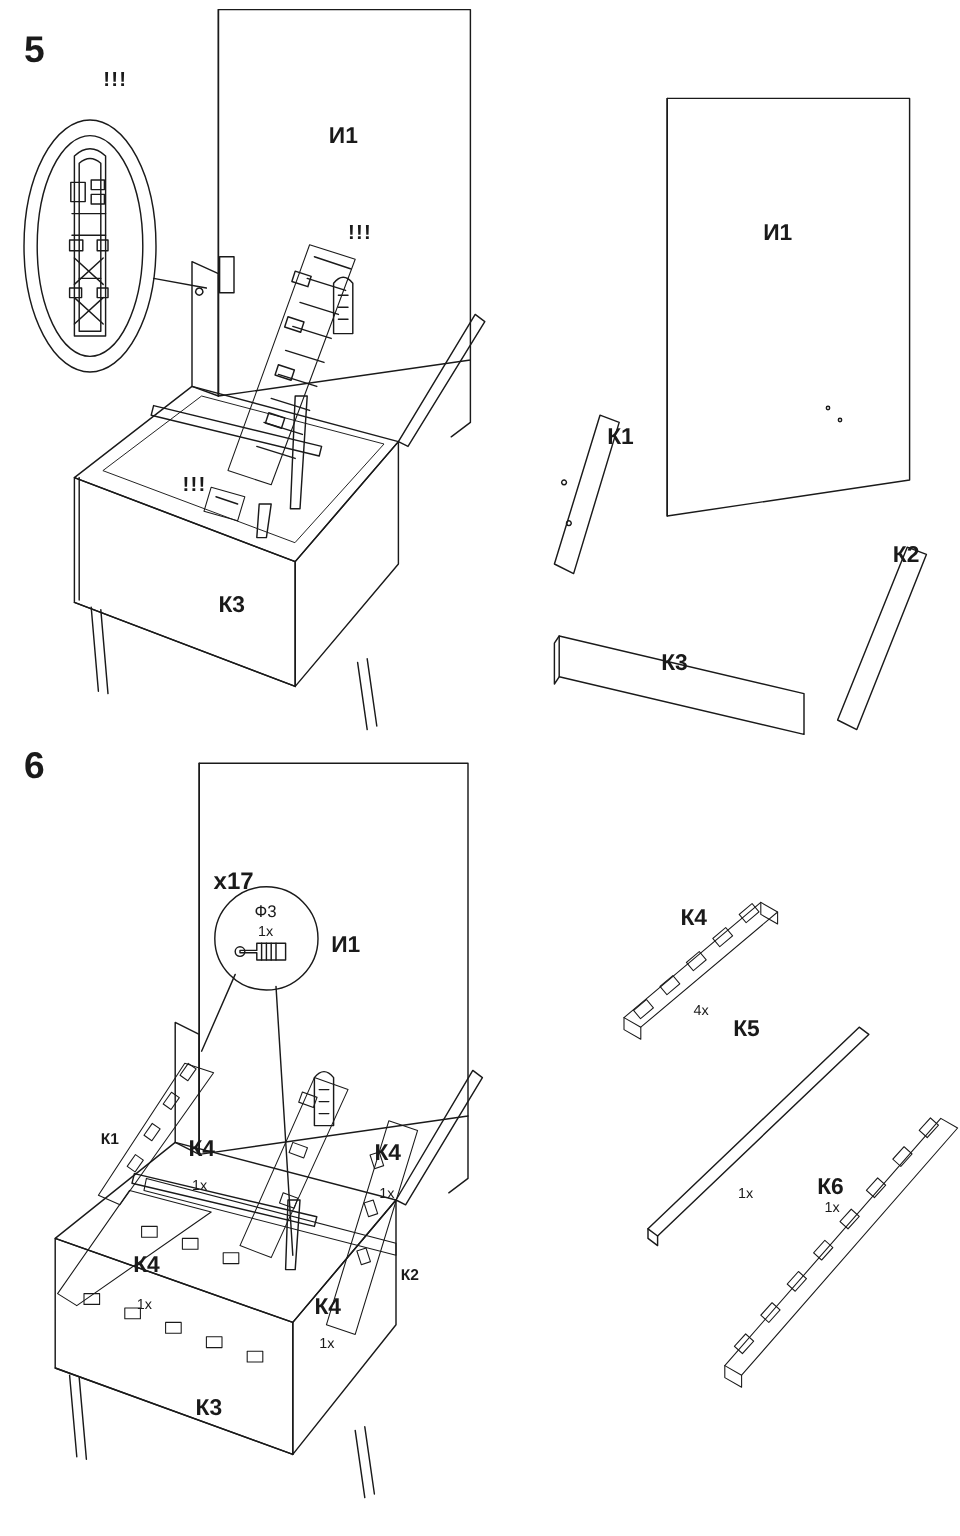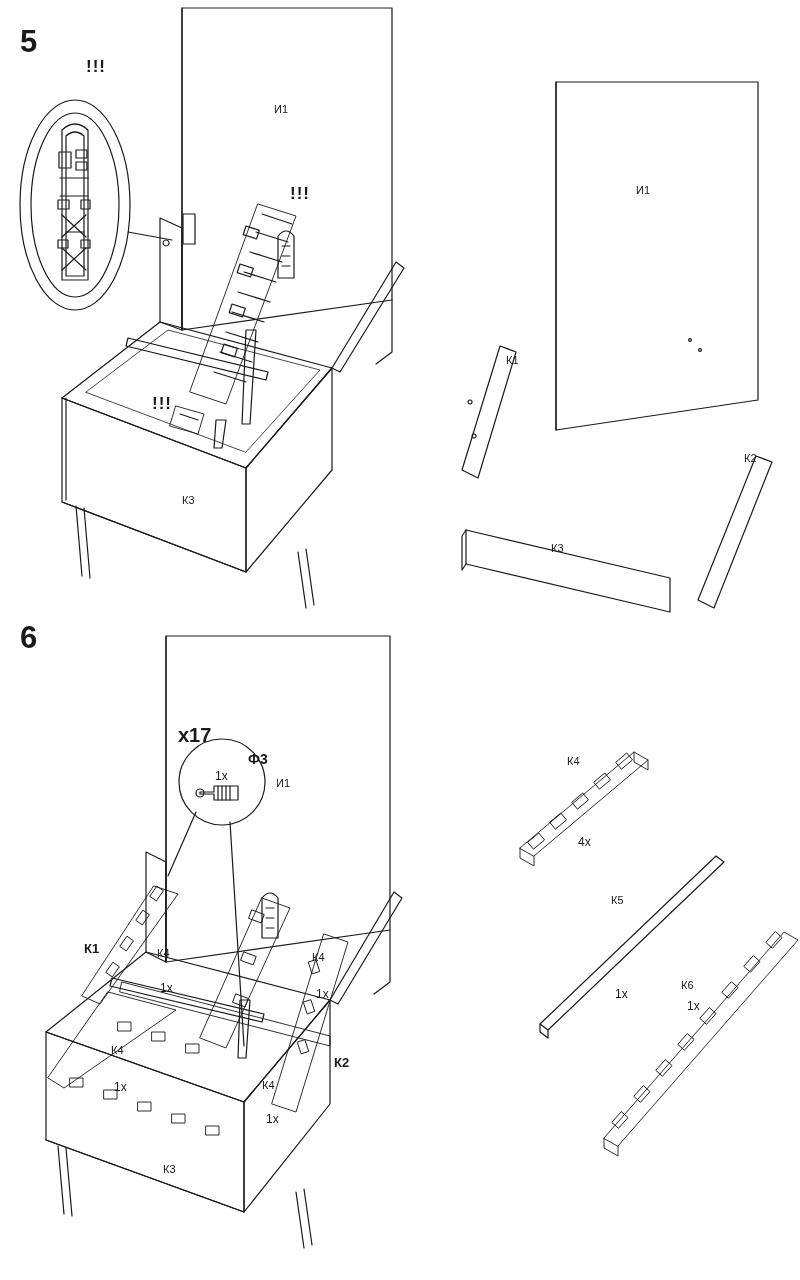--- a/index.html
+++ b/index.html
@@ -2,26 +2,26 @@
 <html><head>
 <meta charset="utf-8">
 <style>
   html,body{margin:0;padding:0;background:#ffffff;}
   body{width:800px;height:1280px;position:relative;overflow:hidden;
        font-family:"Liberation Sans",sans-serif;color:#1a1a1a;}
   .page{position:relative;width:800px;height:1280px;}
   svg.sheet{position:absolute;top:0;left:0;width:800px;height:1280px;}
   .lbl{position:absolute;font-weight:bold;white-space:nowrap;line-height:1;}
   .step-num{font-size:31px;font-weight:bold;}
-  .part{font-size:11px;font-weight:normal;}
+  .part{font-size:19px;font-weight:bold;}
   .part-sm{font-size:13px;font-weight:bold;}
   .qty{font-size:12px;font-weight:normal;}
   .bang{font-size:17px;font-weight:bold;letter-spacing:1px;}
   .big-qty{font-size:20px;font-weight:bold;margin-top:19px;}
-  .mid{font-size:14px;font-weight:bold;margin-left:36px;}
+  .mid{font-size:14px;font-weight:normal;}
 </style>
 </head>
 <body>
 
 <div class="page">
 
   <svg class="sheet" viewBox="0 0 800 1280">
     <g fill="none" stroke="#1a1a1a" stroke-width="1.2" stroke-linejoin="round" stroke-linecap="round">
 
       <g>
@@ -261,19 +261,19 @@
   <div class="lbl part" style="left:262px;top:1080px;">К4</div>
   <div class="lbl qty" style="left:266px;top:1113px;">1x</div>
 
   <div class="lbl part-sm" style="left:334px;top:1056px;">К2</div>
 
   <div class="lbl part" style="left:163px;top:1164px;">К3</div>
 
   <div class="lbl part" style="left:567px;top:756px;">К4</div>
   <div class="lbl qty" style="left:578px;top:836px;">4x</div>
 
-  <div class="lbl part" style="left:611px;top:895px;">К5</div>
+  <div class="lbl part" style="left:611px;top:848px;">К5</div>
   <div class="lbl qty" style="left:615px;top:988px;">1x</div>
 
   <div class="lbl part" style="left:681px;top:980px;">К6</div>
   <div class="lbl qty" style="left:687px;top:1000px;">1x</div>
 
 </div>
 
 </body></html>

